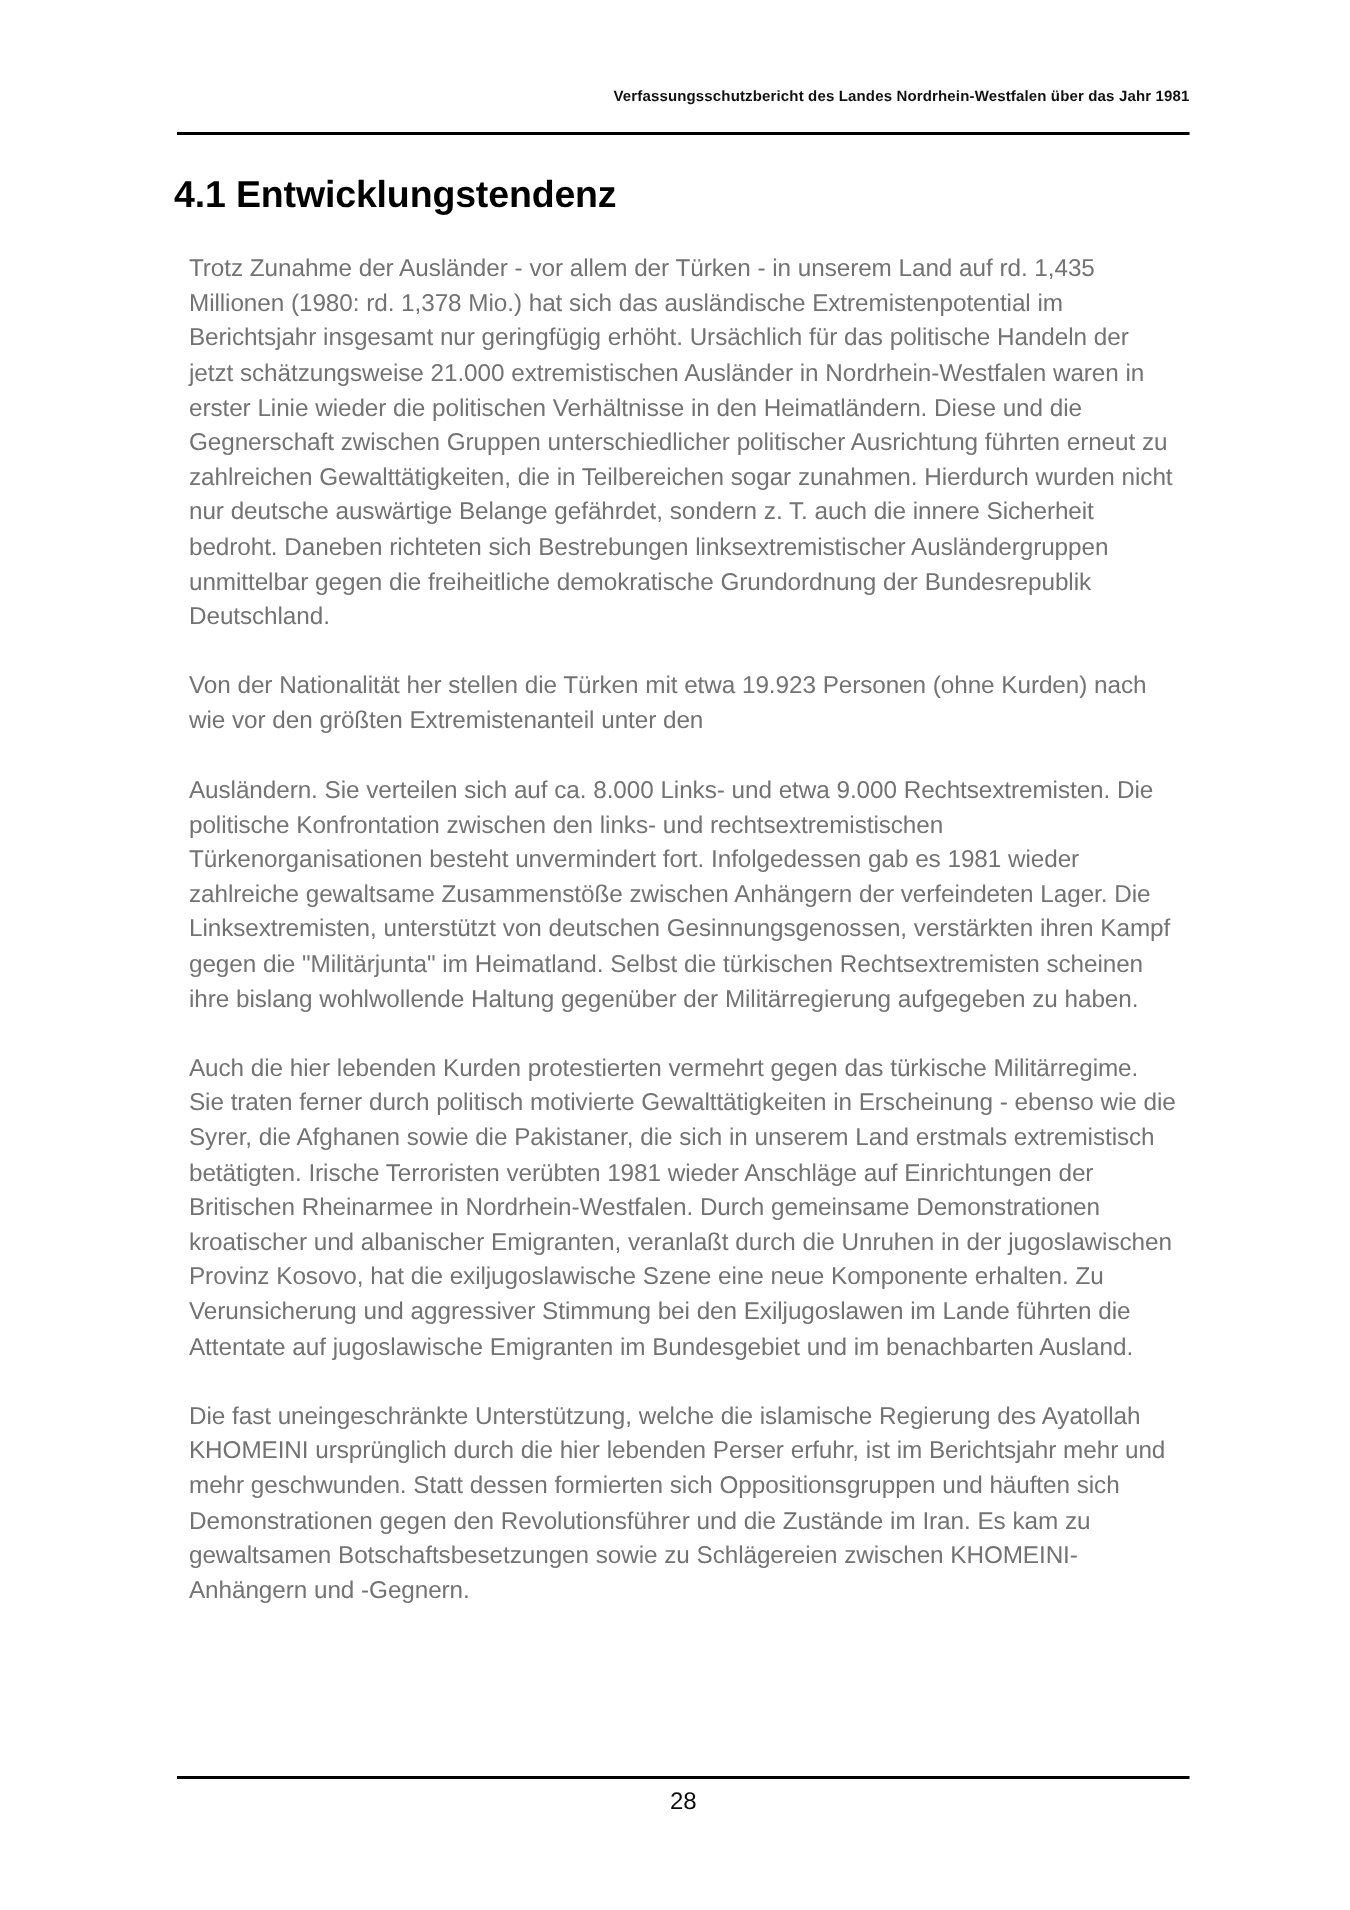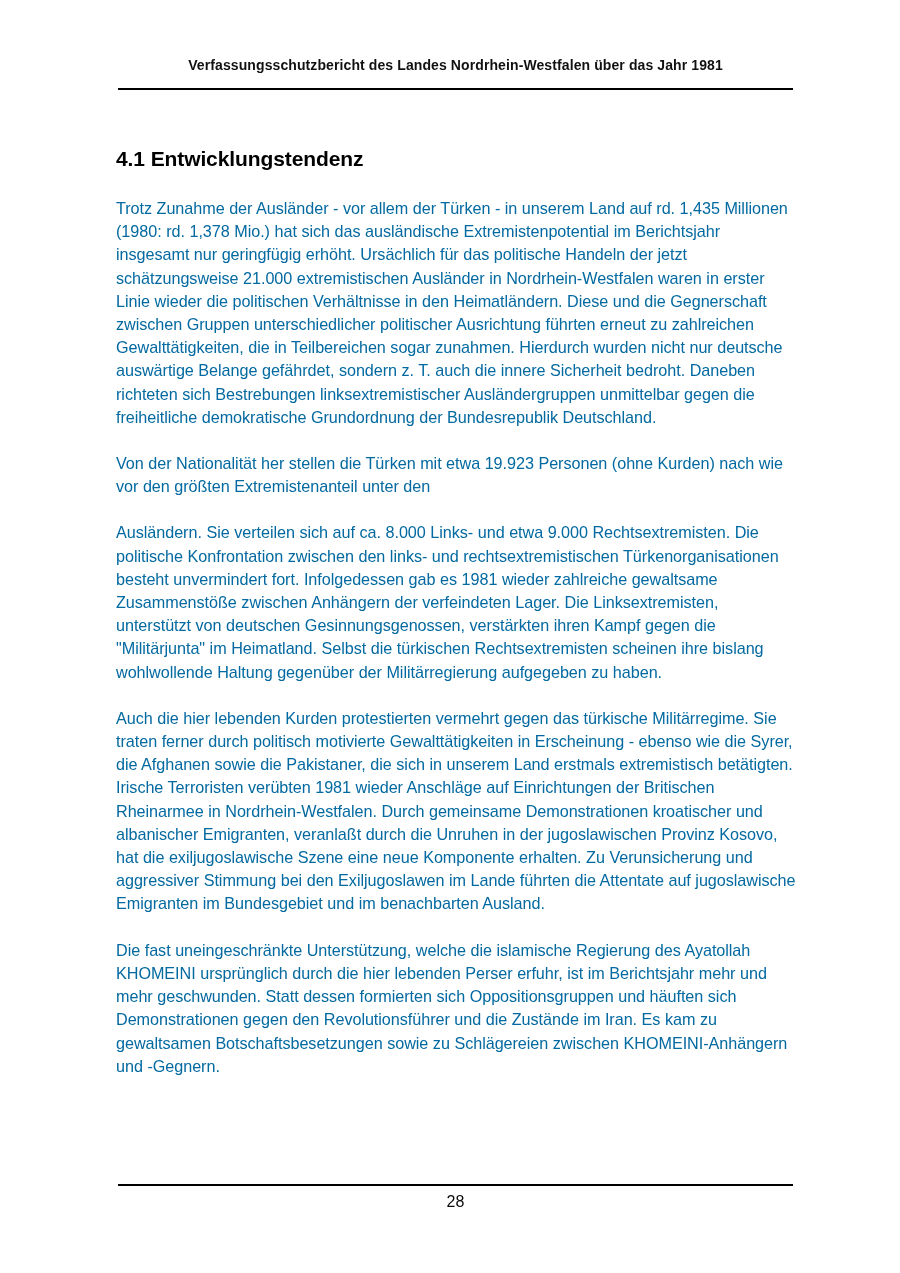--- a/index.html
+++ b/index.html
@@ -28,22 +28,22 @@
   
   .page-header {
     position: absolute;
     left: 118px;
     top: 58px;
     width: 675px;
   }
 
   .page-header .header-text {
     display: block;
-    text-align: center;
-    font-size: 14px;
+    text-align: right;
+    font-size: 10px;
     font-weight: bold;
     letter-spacing: 0.1px;
     line-height: 14px;
     color: #111111;
     white-space: nowrap;
   }
 
   .rule {
     position: absolute;
     left: 118px;
@@ -66,37 +66,37 @@
   h1.section-title {
     font-size: 19px;
     font-weight: bold;
     line-height: 24px;
     margin: 0 0 0 0;
     padding: 0;
     letter-spacing: -0.1px;
   }
 
   h2.subsection-title {
-    font-size: 21px;
+    font-size: 25px;
     font-weight: bold;
     line-height: 24px;
-    margin: 39px 0 0 0;
+    margin: 10px 0 0 0;
     padding: 0;
     letter-spacing: -0.1px;
   }
 
   p.body-text {
     font-size: 16.2px;
     line-height: 23.2px;
-    margin: 0;
+    margin: 10px;
     padding: 0;
     text-align: left;
     letter-spacing: -0.05px;
     word-spacing: 0.1px;
-    color: #0369a1;
+    color: #737373;
   }
 
   p.body-text.first-para {
     margin-top: 26px;
   }
 
   p.body-text + p.body-text {
     margin-top: 23px;
   }
 

